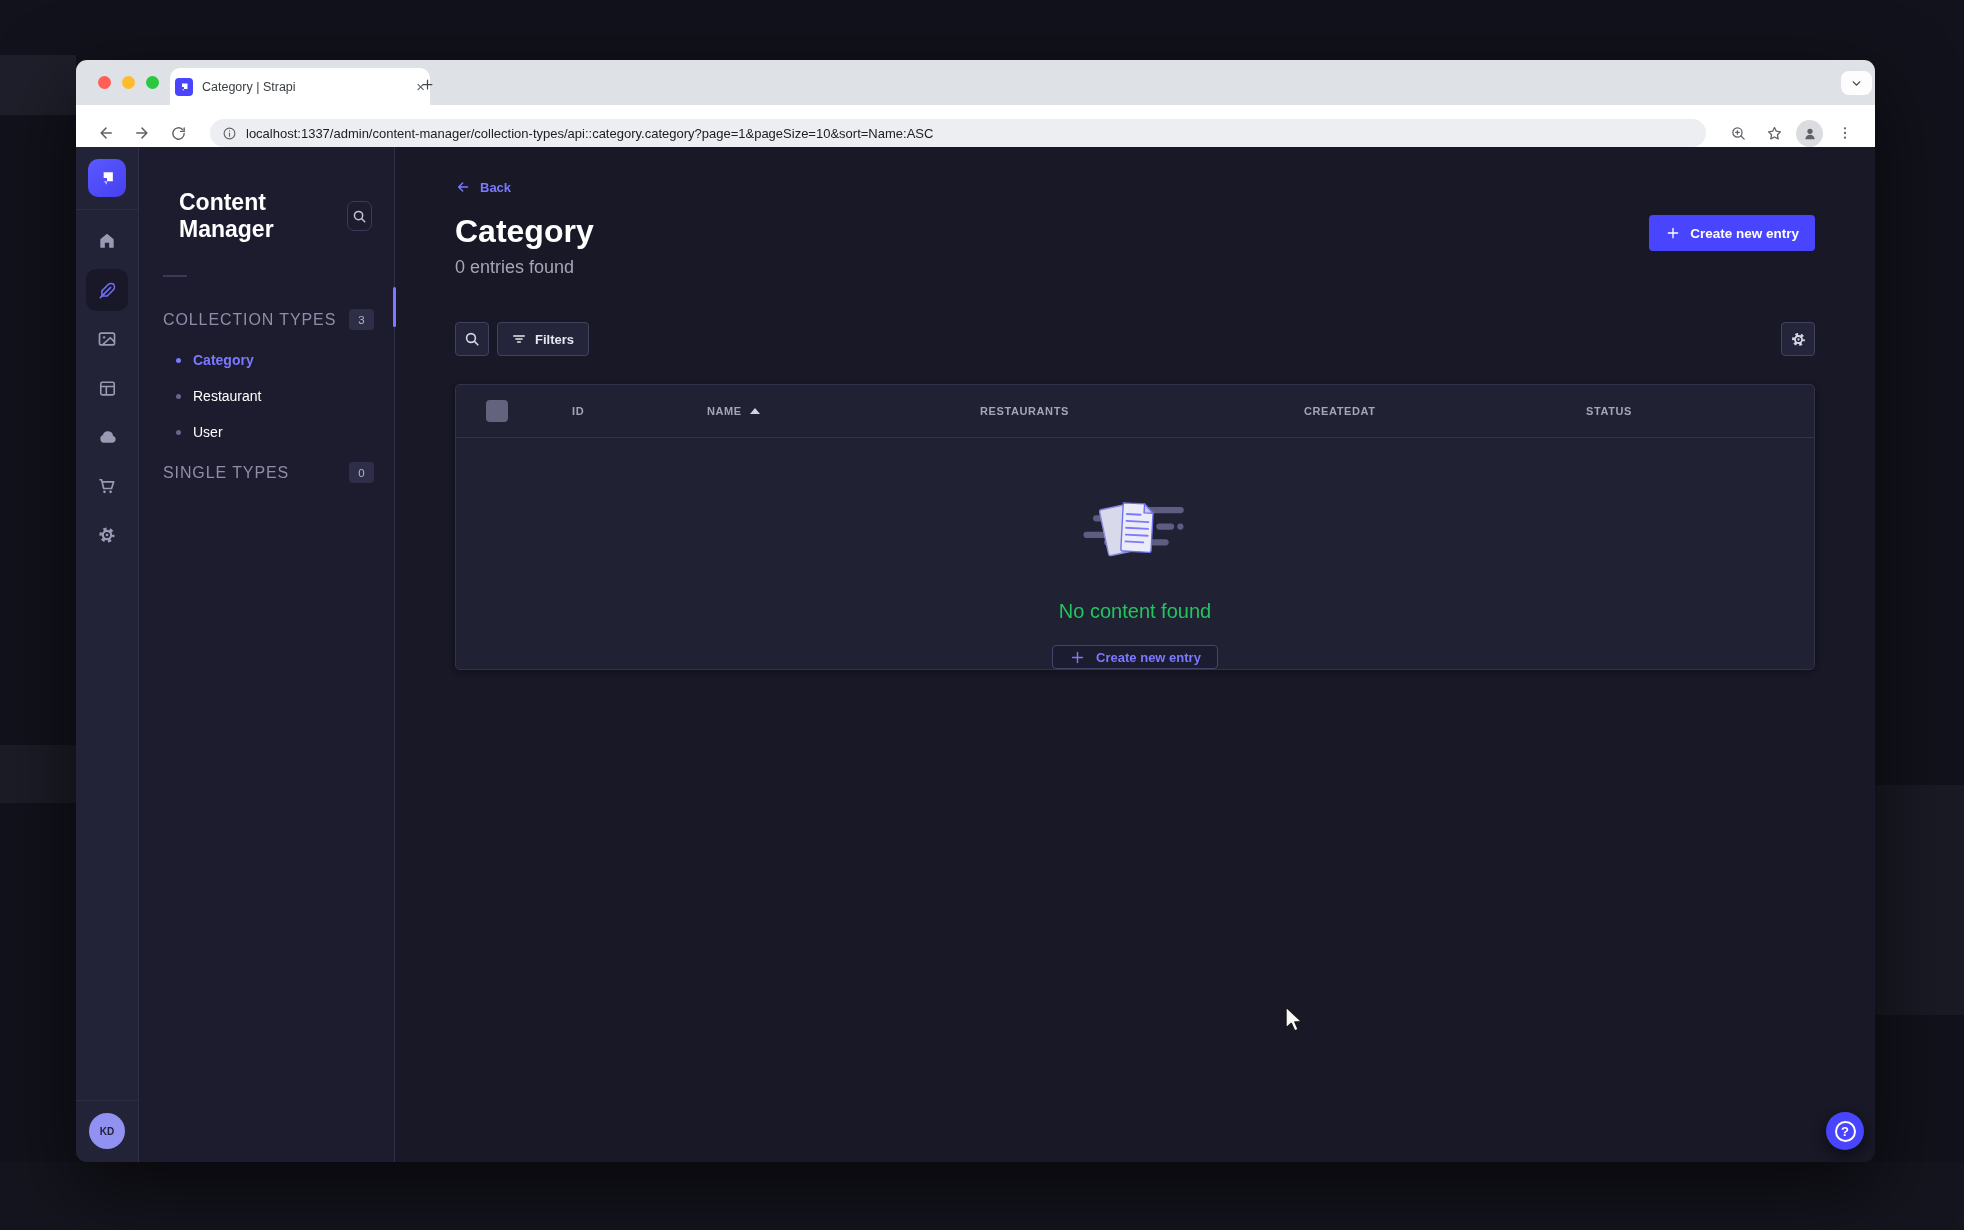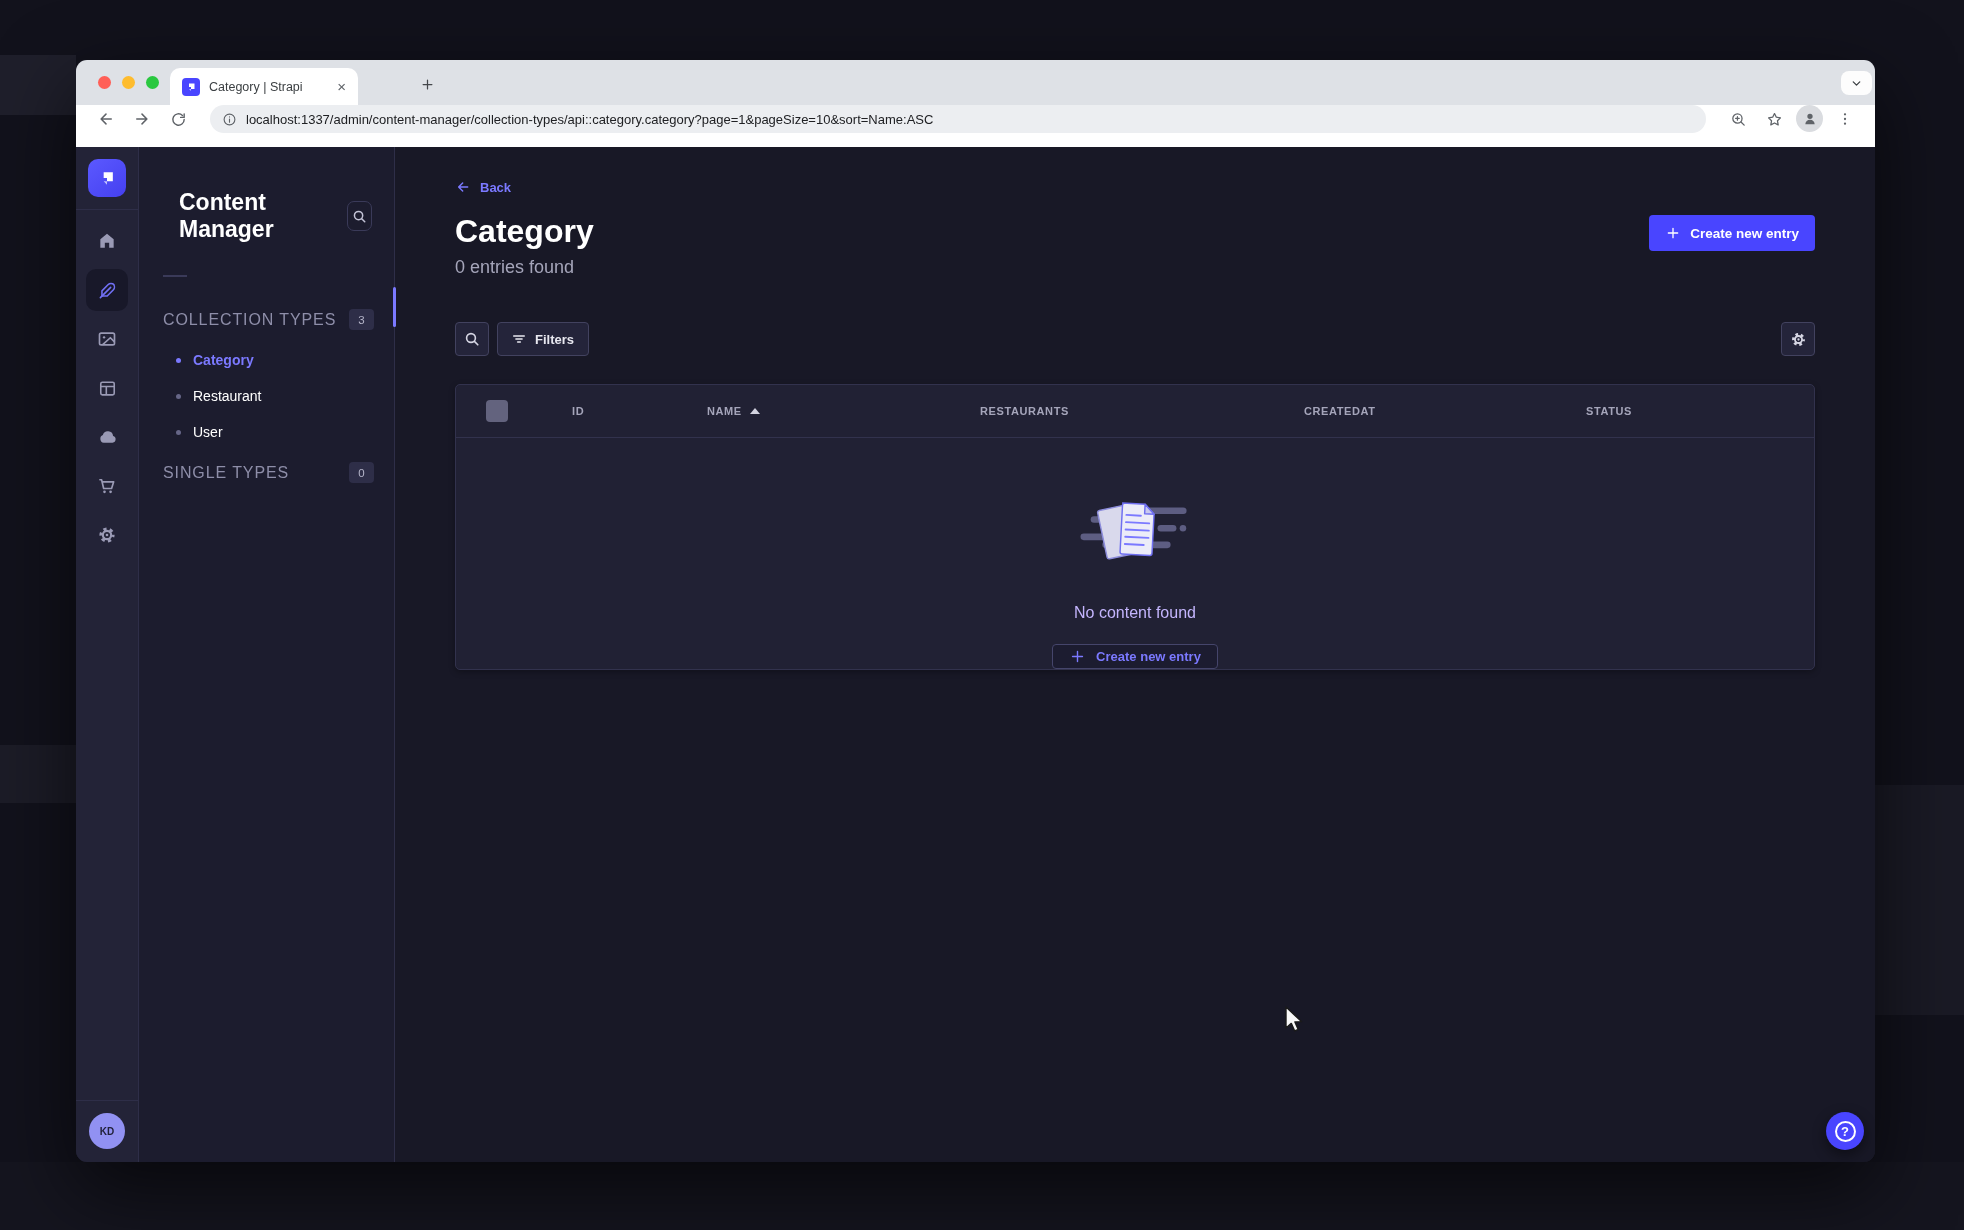--- a/index.html
+++ b/index.html
@@ -16,31 +16,31 @@
     border-radius:11px; overflow:hidden; display:flex; flex-direction:column;
     background:#181826; box-shadow:0 28px 80px rgba(0,0,0,.65);
   }
 
   
   .tabstrip { flex:0 0 45px; background:#dee1e6; position:relative; }
   .traffic { position:absolute; left:22px; top:16px; display:flex; gap:11px; }
   .dot { width:13px; height:13px; border-radius:50%; }
   .dot.red{ background:#ff5f57; } .dot.yellow{ background:#febc2e; } .dot.green{ background:#2ac840; }
   .tab {
-    position:absolute; left:94px; top:8px; width:188px; height:37px; background:#fff;
-    border-radius:10px 10px 0 0; display:flex; align-items:center; padding:0 12px; gap:9px;
+    position:absolute; left:94px; top:8px; width:260px; height:37px; background:#fff;
+    border-radius:10px 10px 0 0; display:flex; align-items:center; padding:0 5px; gap:9px;
   }
   .favicon { width:18px; height:18px; border-radius:4px; background:#4945ff; display:flex; align-items:center; justify-content:center; flex:0 0 18px; }
   .tab-title { font-size:12.5px; color:#3c4043; flex:1; white-space:nowrap; overflow:hidden; }
   .tab-close { color:#5f6368; font-size:15px; line-height:1; }
   .newtab { position:absolute; left:338px; top:11px; width:26px; height:26px; display:flex; align-items:center; justify-content:center; color:#44474b; }
   .tab-chevron { position:absolute; right:3px; top:11px; width:31px; height:24px; background:#fdfdfd; border-radius:8px; display:flex; align-items:center; justify-content:center; color:#3c4043; }
 
   
-  .toolbar { flex:0 0 42px; background:#fff; display:flex; align-items:flex-start; padding:0 16px; gap:8px; }
+  .toolbar { flex:0 0 42px; background:#fff; display:flex; align-items:flex-end; padding:0 16px; gap:8px; }
   .tb-icon { width:28px; height:28px; border-radius:50%; display:flex; align-items:center; justify-content:center; color:#5f6368; background:transparent; border:none; padding:0; flex:0 0 28px; }
   .urlbar { flex:1; min-width:0; height:28px; background:#eceef1; border-radius:14px; display:flex; align-items:center; padding:0 12px; gap:9px; margin:0 10px; }
   .url-text { font-size:13px; color:#202124; white-space:nowrap; overflow:hidden; text-overflow:ellipsis; }
   .profile-circle { width:27px; height:27px; border-radius:50%; background:#dadce0; display:flex; align-items:center; justify-content:center; color:#5f6368; border:none; padding:0; }
 
   
   .app { flex:1; min-height:0; display:flex; background:#181826; position:relative; }
 
   
   .rail { flex:0 0 63px; background:#232337; border-right:1px solid #2e2e48; display:flex; flex-direction:column; align-items:center; padding-top:12px; }
@@ -82,21 +82,21 @@
   
   .card { margin-top:28px; height:286px; background:#212134; border:1px solid #32324d; border-radius:5px; position:relative; box-shadow:0 2px 6px rgba(0,0,0,.3); }
   .thead { position:relative; height:52px; }
   .checkbox { position:absolute; left:30px; top:15px; width:22px; height:22px; border-radius:4px; background:#63637e; border:none; }
   .th { position:absolute; top:50%; transform:translateY(-50%); font-size:11px; font-weight:700; letter-spacing:.6px; color:#a5a5ba; display:flex; align-items:center; gap:8px; white-space:nowrap; }
   .th-id{ left:116px; } .th-name{ left:251px; } .th-rest{ left:524px; } .th-created{ left:848px; } .th-status{ left:1130px; }
   .sort-up { width:0; height:0; border-left:5px solid transparent; border-right:5px solid transparent; border-bottom:6px solid #d3d3e0; }
   .thead-divider { position:absolute; left:0; right:0; top:52px; height:1px; background:#32324d; }
   .empty { position:absolute; left:0; right:0; top:53px; bottom:0; display:flex; flex-direction:column; align-items:center; }
   .empty-illustration { margin-top:60px; }
-  .empty-message { margin:36px 0 0; font-size:16px; color:#c4b5fd; }
+  .empty-message { margin:36px 0 0; font-size:20px; color:#22c55e; }
   .empty-cta { margin-top:22px; height:34px; border:1px solid #45456b; border-radius:4px; background:#1c1c30; color:#7b79ff; display:flex; align-items:center; gap:10px; padding:0 16px; font-size:13px; font-weight:600; font-family:inherit; }
 
   .help-fab { position:absolute; right:11px; bottom:12px; width:38px; height:38px; border-radius:50%; background:#4945ff; border:none; display:flex; align-items:center; justify-content:center; box-shadow:0 5px 14px rgba(0,0,0,.45); }
   .help-q { width:21px; height:21px; border:2px solid #fff; border-radius:50%; color:#fff; font-size:13px; font-weight:700; display:flex; align-items:center; justify-content:center; line-height:1; }
 
   .cursor { position:absolute; left:1281px; top:1004px; z-index:99; }
 </style>
 </head>
 <body>
 

